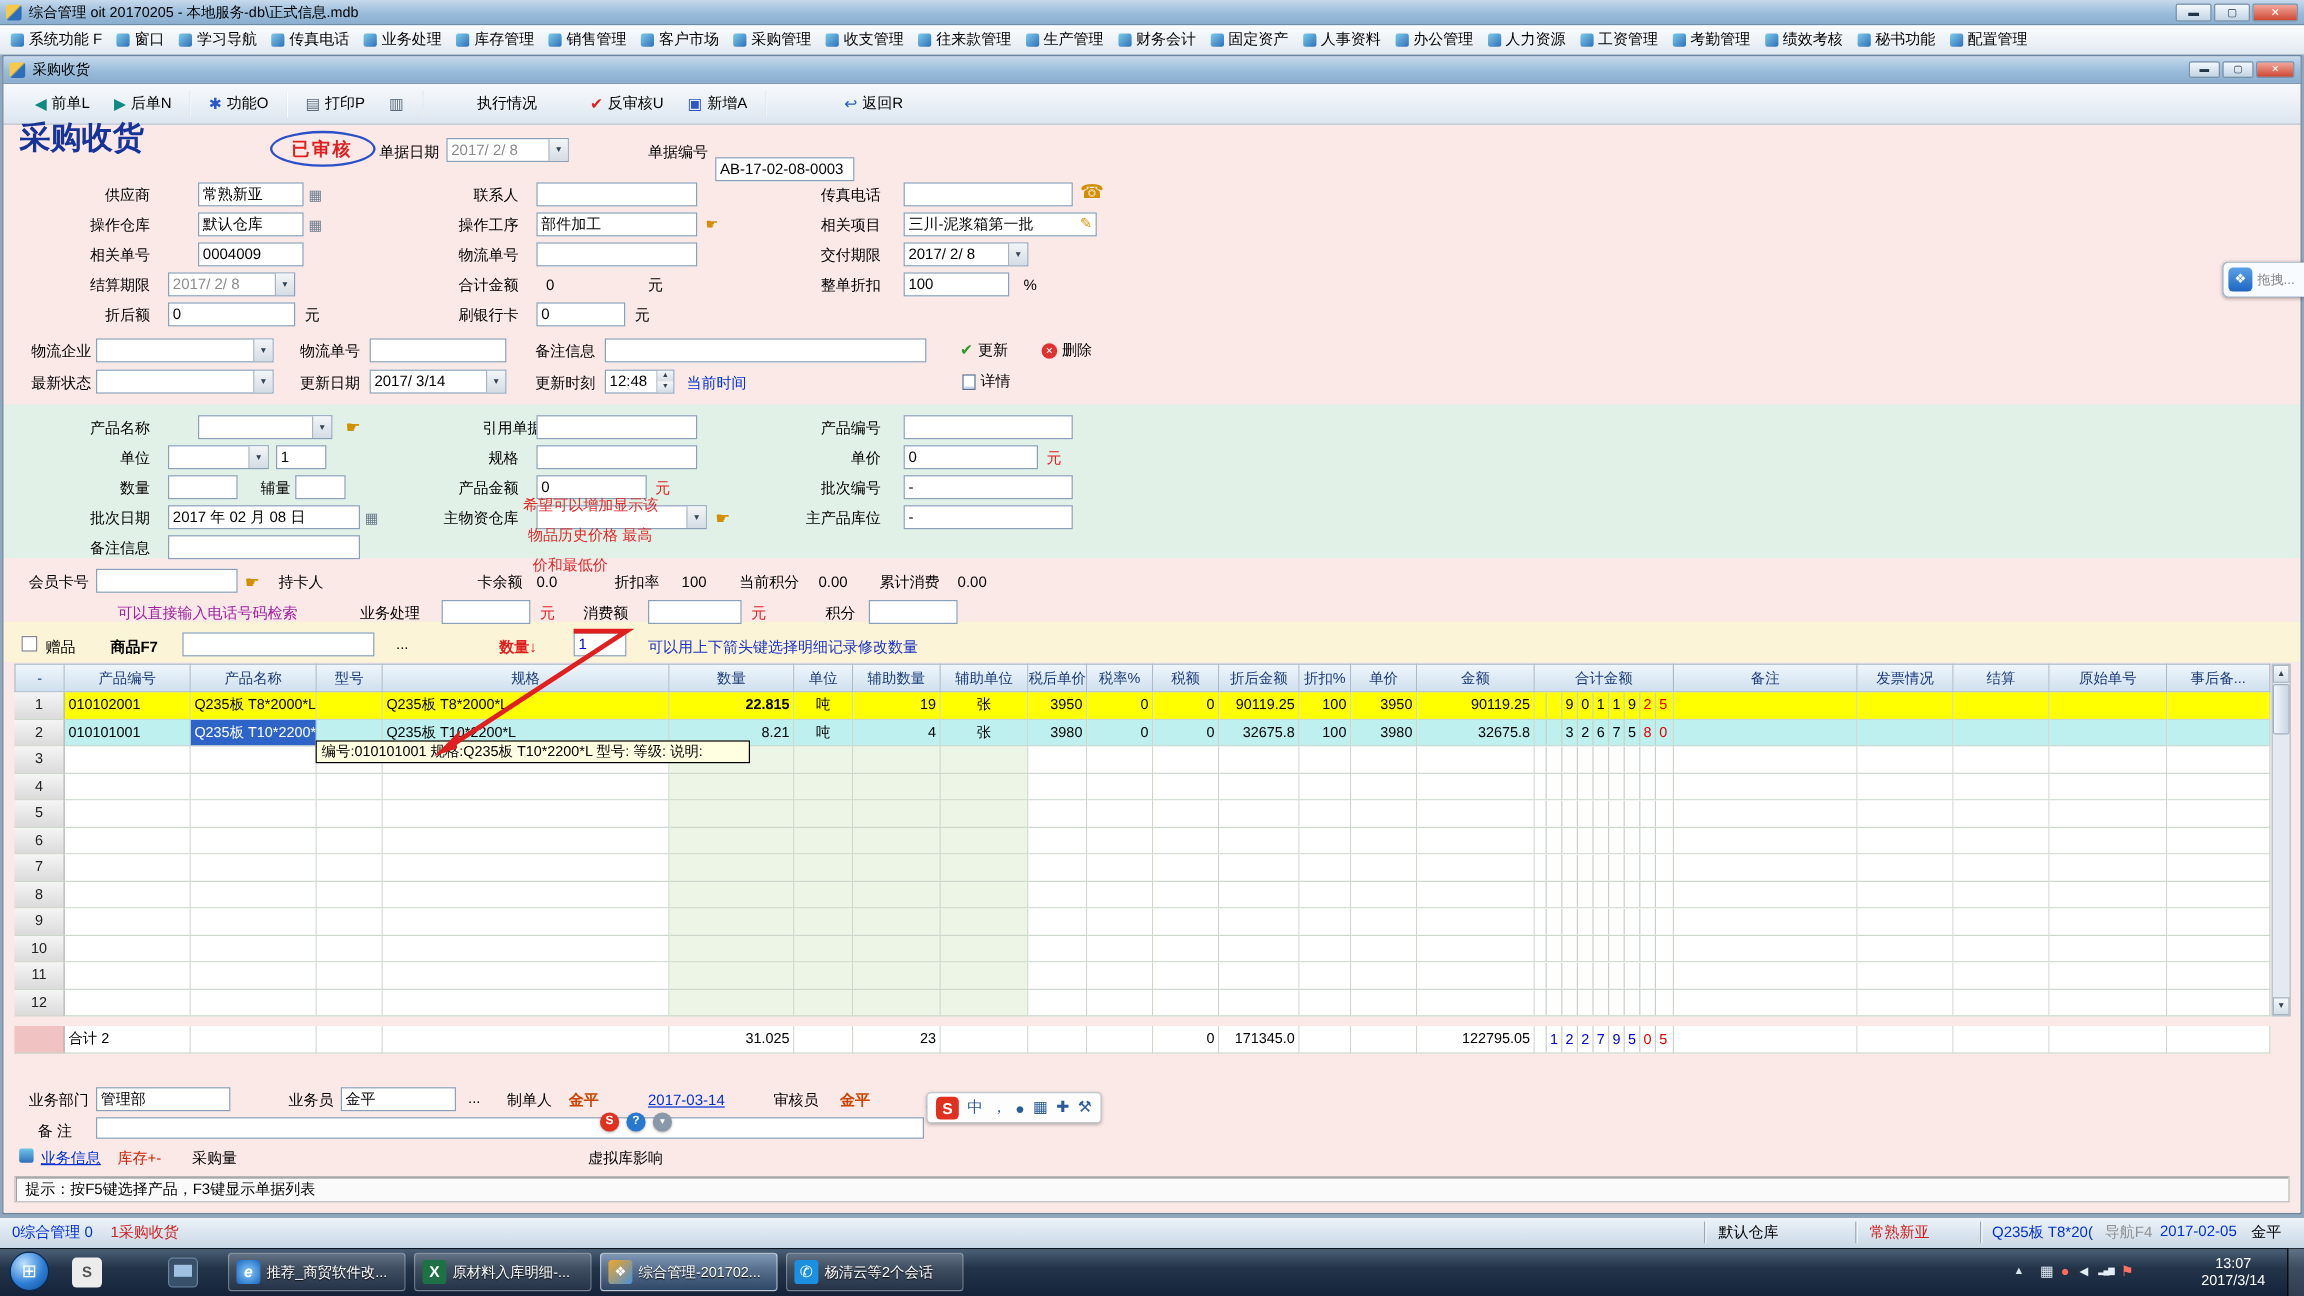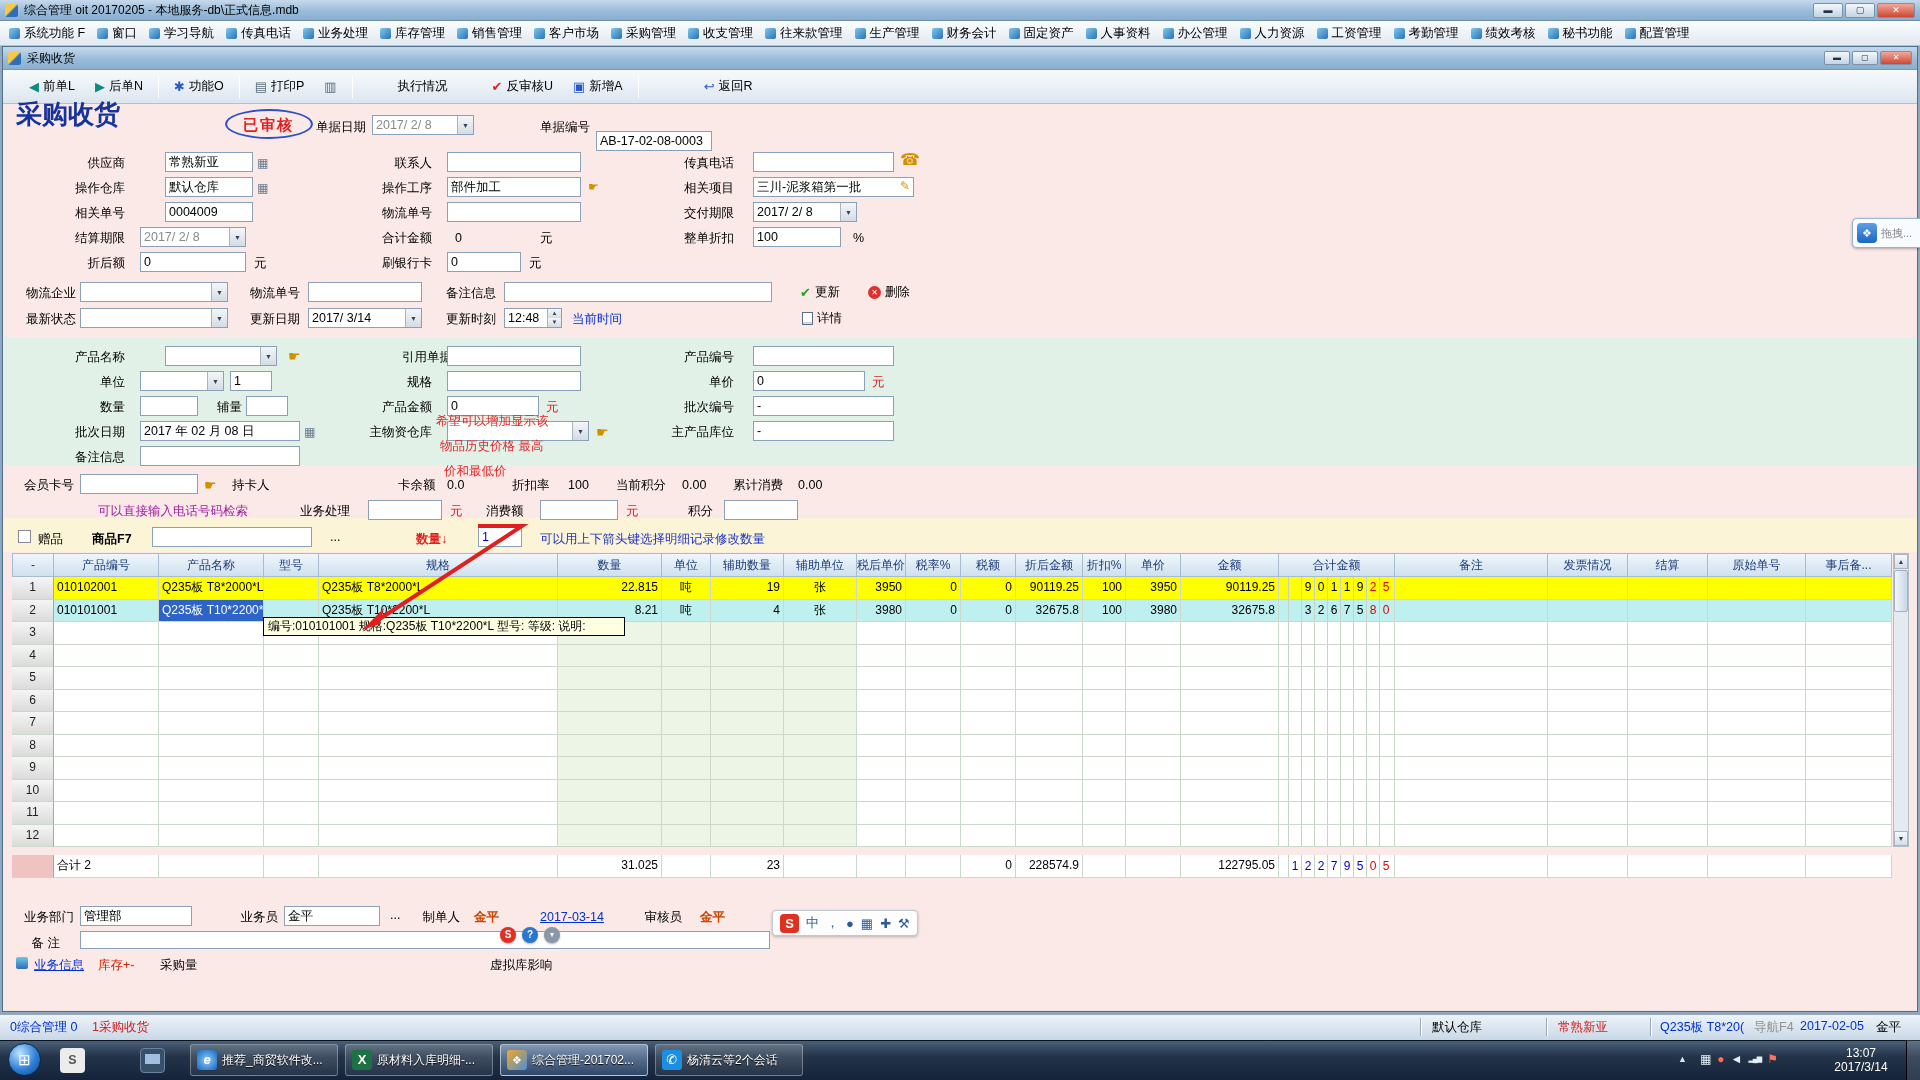--- a/index.html
+++ b/index.html
@@ -483,21 +483,21 @@
       <div class="gh" style="width: 98px;">原始单号</div>
       <div class="gh" style="width: 86px;">事后备...</div>
     </div>
   <div class="gbody">
       <div class="gr yellow">
         <div class="gc rn" style="width: 42px;">1</div>
         <div class="gc al" style="width: 105px;">010102001</div>
         <div class="gc al" style="width: 105px;">Q235板 T8*2000*L</div>
         <div class="gc al" style="width: 55px;"></div>
         <div class="gc al" style="width: 239px;">Q235板 T8*2000*L</div>
-        <div class="gc ar" style="width: 104px;">22.815</div>
+        <div class="gc ar" style="width: 104px; font-weight: bold;">22.815</div>
         <div class="gc ac" style="width: 49px;">吨</div>
         <div class="gc ar" style="width: 73px;">19</div>
         <div class="gc ac" style="width: 73px;">张</div>
         <div class="gc ar" style="width: 49px;">3950</div>
         <div class="gc ar" style="width: 55px;">0</div>
         <div class="gc ar" style="width: 55px;">0</div>
         <div class="gc ar" style="width: 67px;">90119.25</div>
         <div class="gc ar" style="width: 43px;">100</div>
         <div class="gc ar" style="width: 55px;">3950</div>
         <div class="gc ar" style="width: 98px;">90119.25</div>
@@ -888,21 +888,21 @@
         <div class="gc al" style="width: 105px;"></div>
         <div class="gc al" style="width: 55px;"></div>
         <div class="gc al" style="width: 239px;"></div>
         <div class="gc ar" style="width: 104px;">31.025</div>
         <div class="gc ac" style="width: 49px;"></div>
         <div class="gc ar" style="width: 73px;">23</div>
         <div class="gc ac" style="width: 73px;"></div>
         <div class="gc ar" style="width: 49px;"></div>
         <div class="gc ar" style="width: 55px;"></div>
         <div class="gc ar" style="width: 55px;">0</div>
-        <div class="gc ar" style="width: 67px;">228574.9</div>
+        <div class="gc ar" style="width: 67px;">171345.0</div>
         <div class="gc ar" style="width: 43px;"></div>
         <div class="gc ar" style="width: 55px;"></div>
         <div class="gc ar" style="width: 98px;">122795.05</div>
         <div class="gc gd" style="width: 116px;">
           <span class="dg db">1</span>
           <span class="dg db">2</span>
           <span class="dg db">2</span>
           <span class="dg db">7</span>
           <span class="dg db">9</span>
           <span class="dg db">5</span>
@@ -948,20 +948,23 @@
 
   <span class="lbl" style="left:16px;top:935px;width:44px">备  注</span>
   <div class="inp" style="left:80px;top:931px;width:690px;height:18px"></div>
 
   <span class="val" style="left:16px;top:957px"><span style="display:inline-block;width:12px;height:12px;background:linear-gradient(#6EC6E8,#2E6EB8);border-radius:2px"></span></span>
   <span class="val lnk ul" style="left:34px;top:957px">业务信息</span>
   <span class="val" style="left:98px;top:957px;color:#CC2200">库存+-</span>
   <span class="val" style="left:160px;top:957px">采购量</span>
   <span class="val" style="left:490px;top:957px">虚拟库影响</span>
 
+  <div class="abs" style="left:12px;top:980px;width:1896px;height:22px;background:#FAFAFA;border:1px solid #B8B8B8;box-shadow:inset 1px 1px 0 #888">
+    <span style="margin-left:8px;line-height:20px;white-space:nowrap">提示：按F5键选择产品，F3键显示单据列表</span>
+  </div>
 
   <div class="imebar">
     <span class="ime-s">S</span>
     <span class="ime-g">中</span>
     <span class="ime-g">，</span>
     <span class="ime-g">●</span>
     <span class="ime-g">▦</span>
     <span class="ime-g">✚</span>
     <span class="ime-g">⚒</span>
   </div>

